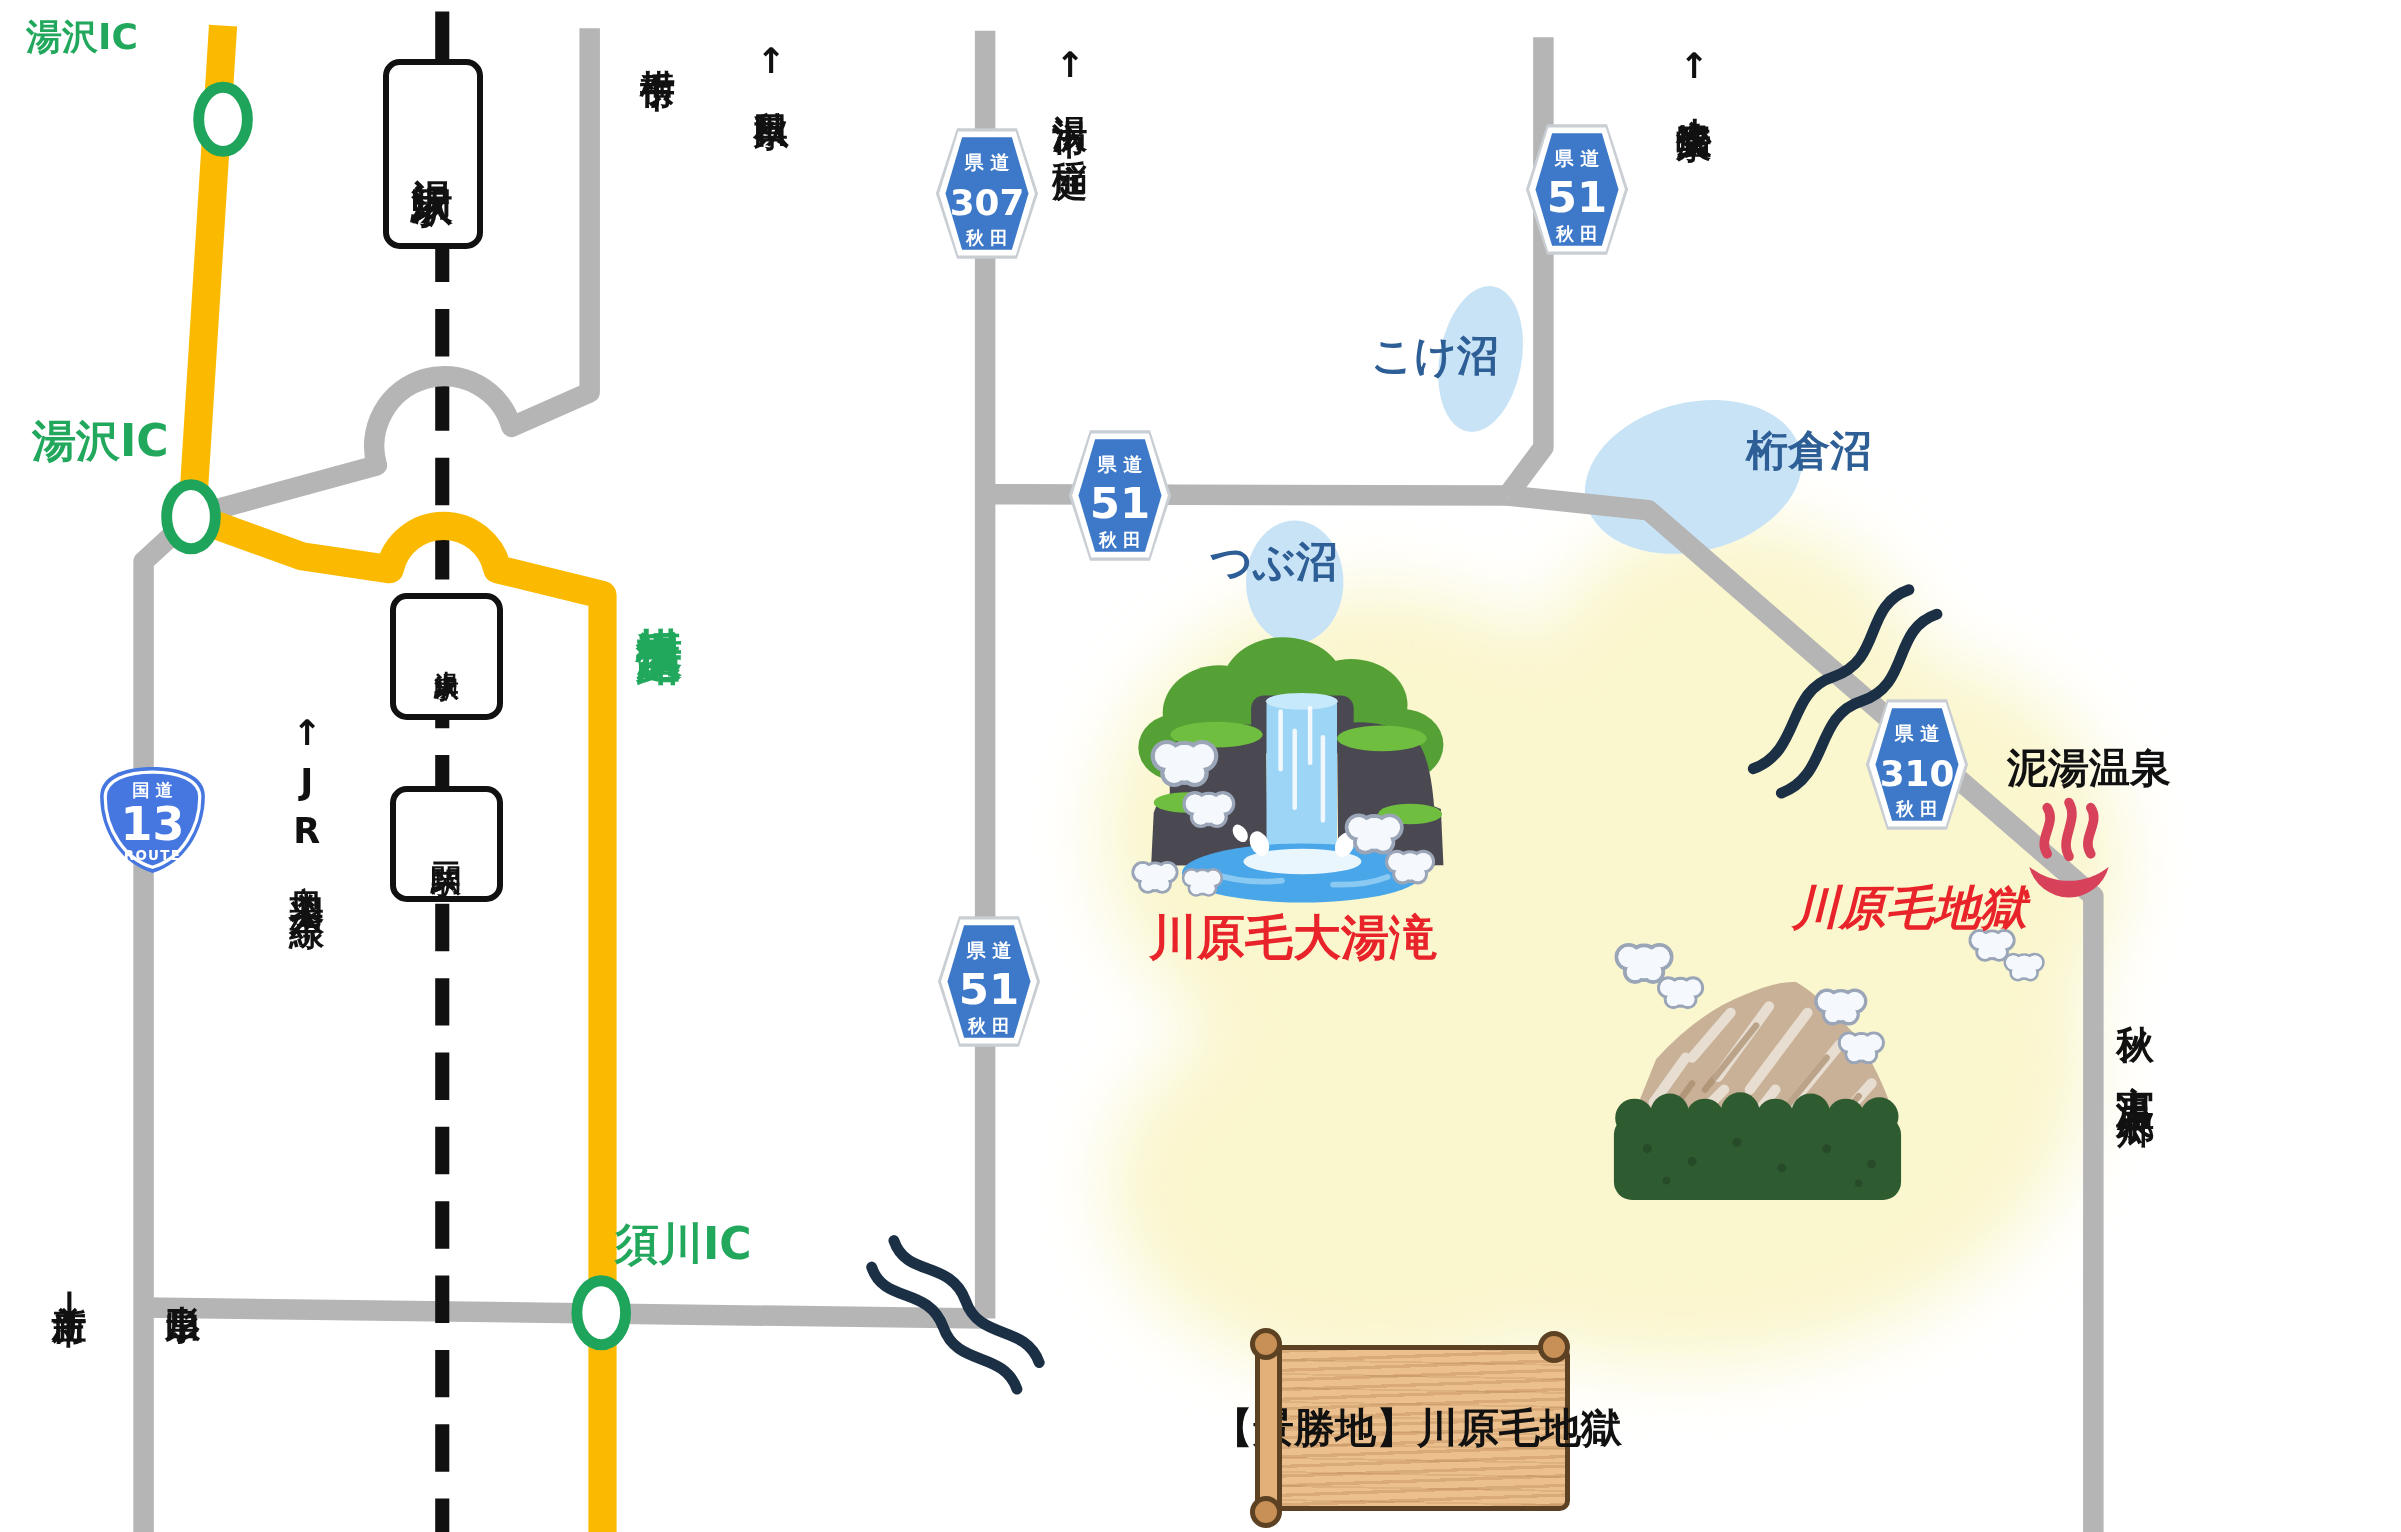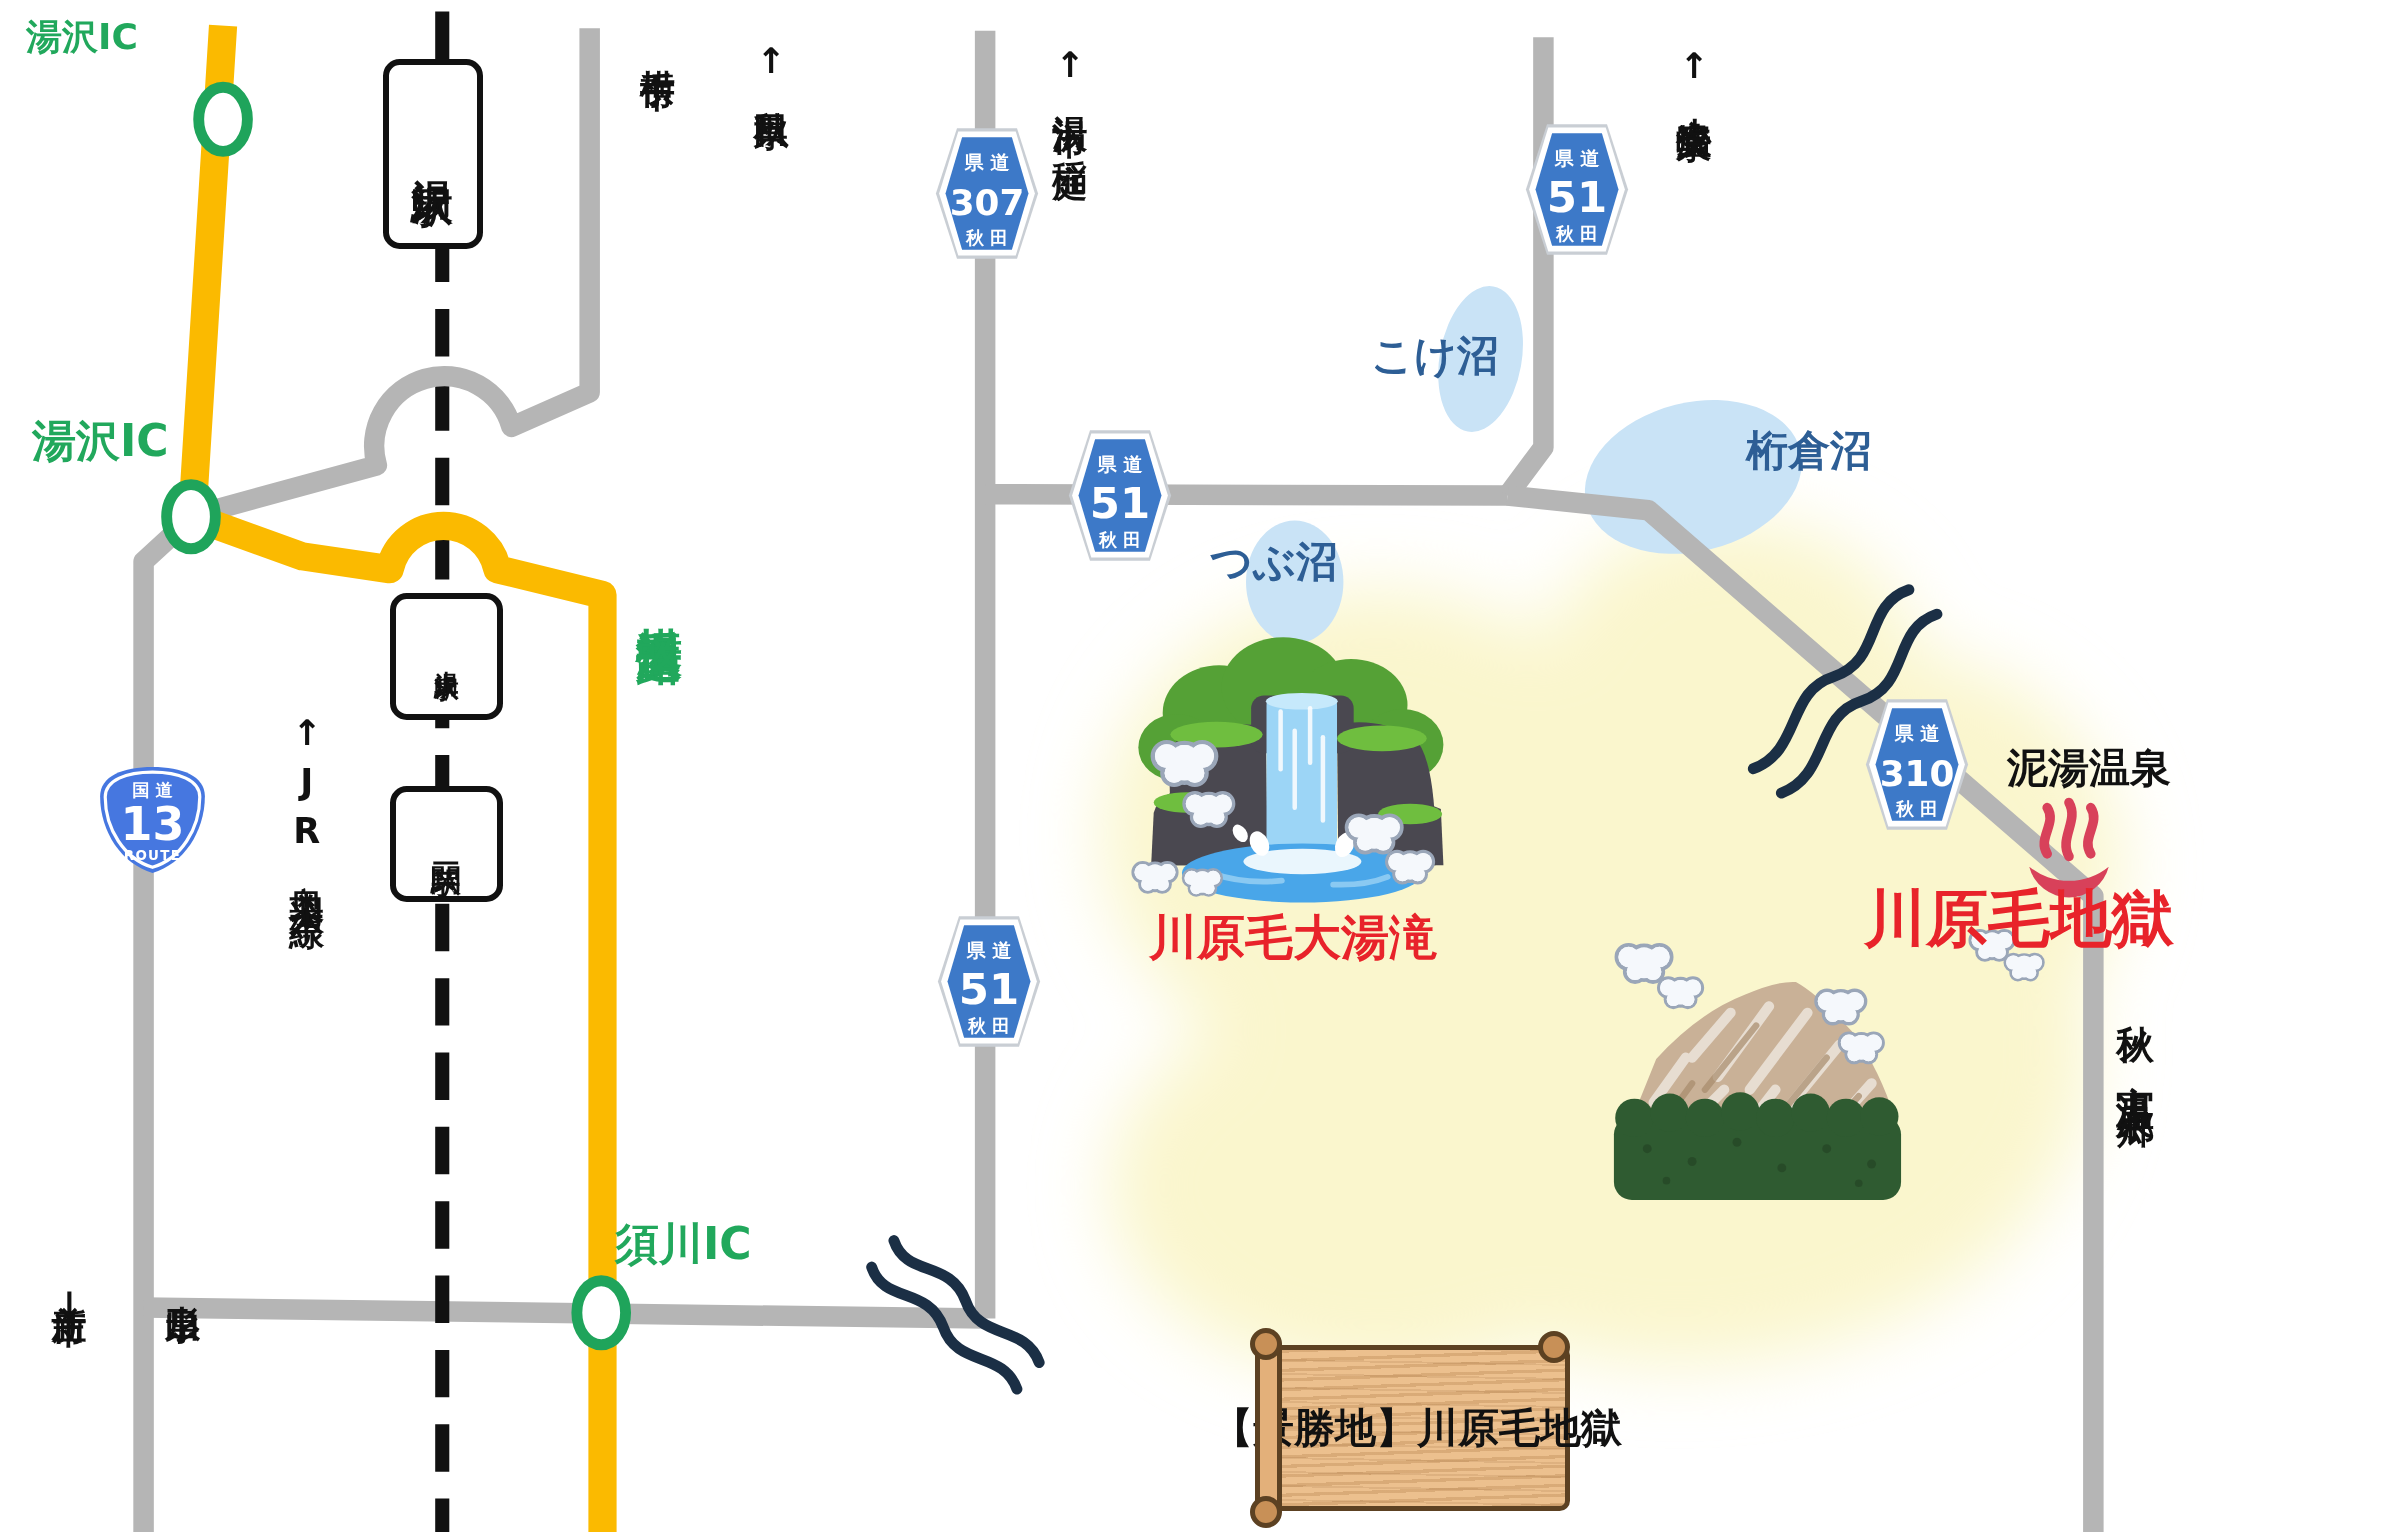--- a/index.html
+++ b/index.html
@@ -235,21 +235,21 @@
 
 <div class="vlabel" style="left:2114px;top:995px;font-size:38px;letter-spacing:.22em;">秋ノ宮温泉郷↓</div>
 
 <div class="vroadlabel" style="left:637px;top:590px;">横手湯沢道路</div>
 
 <div class="pondlabel" style="left:1371px;top:300px;margin-top:28px;">こけ沼</div>
 <div class="pondlabel" style="left:1210px;top:534px;">つぶ沼</div>
 <div class="pondlabel" style="left:1698px;top:423px;margin-left:48px;">桁倉沼</div>
 
 <div class="blacklabel" style="left:2007px;top:741px;font-size:41px;">泥湯温泉</div>
-<div class="redlabel" style="left:1864px;top:877px;font-size:62px;">川原毛地獄</div>
+<div class="redlabel" style="left:1792px;top:877px;font-size:47px;font-style:italic;">川原毛地獄</div>
 <div class="redlabel" style="left:1149px;top:906px;font-size:48px;">川原毛大湯滝</div>
 
 <div class="station" style="left:383px;top:59px;width:88px;height:178px;">
   <span style="font-size:41px;">湯沢駅</span>
 </div>
 <div class="station" style="left:390px;top:593px;width:101px;height:115px;">
   <span style="font-size:24px;">上湯沢駅</span>
 </div>
 <div class="station" style="left:390px;top:786px;width:101px;height:104px;">
   <span style="font-size:29.5px;">三関駅</span>

